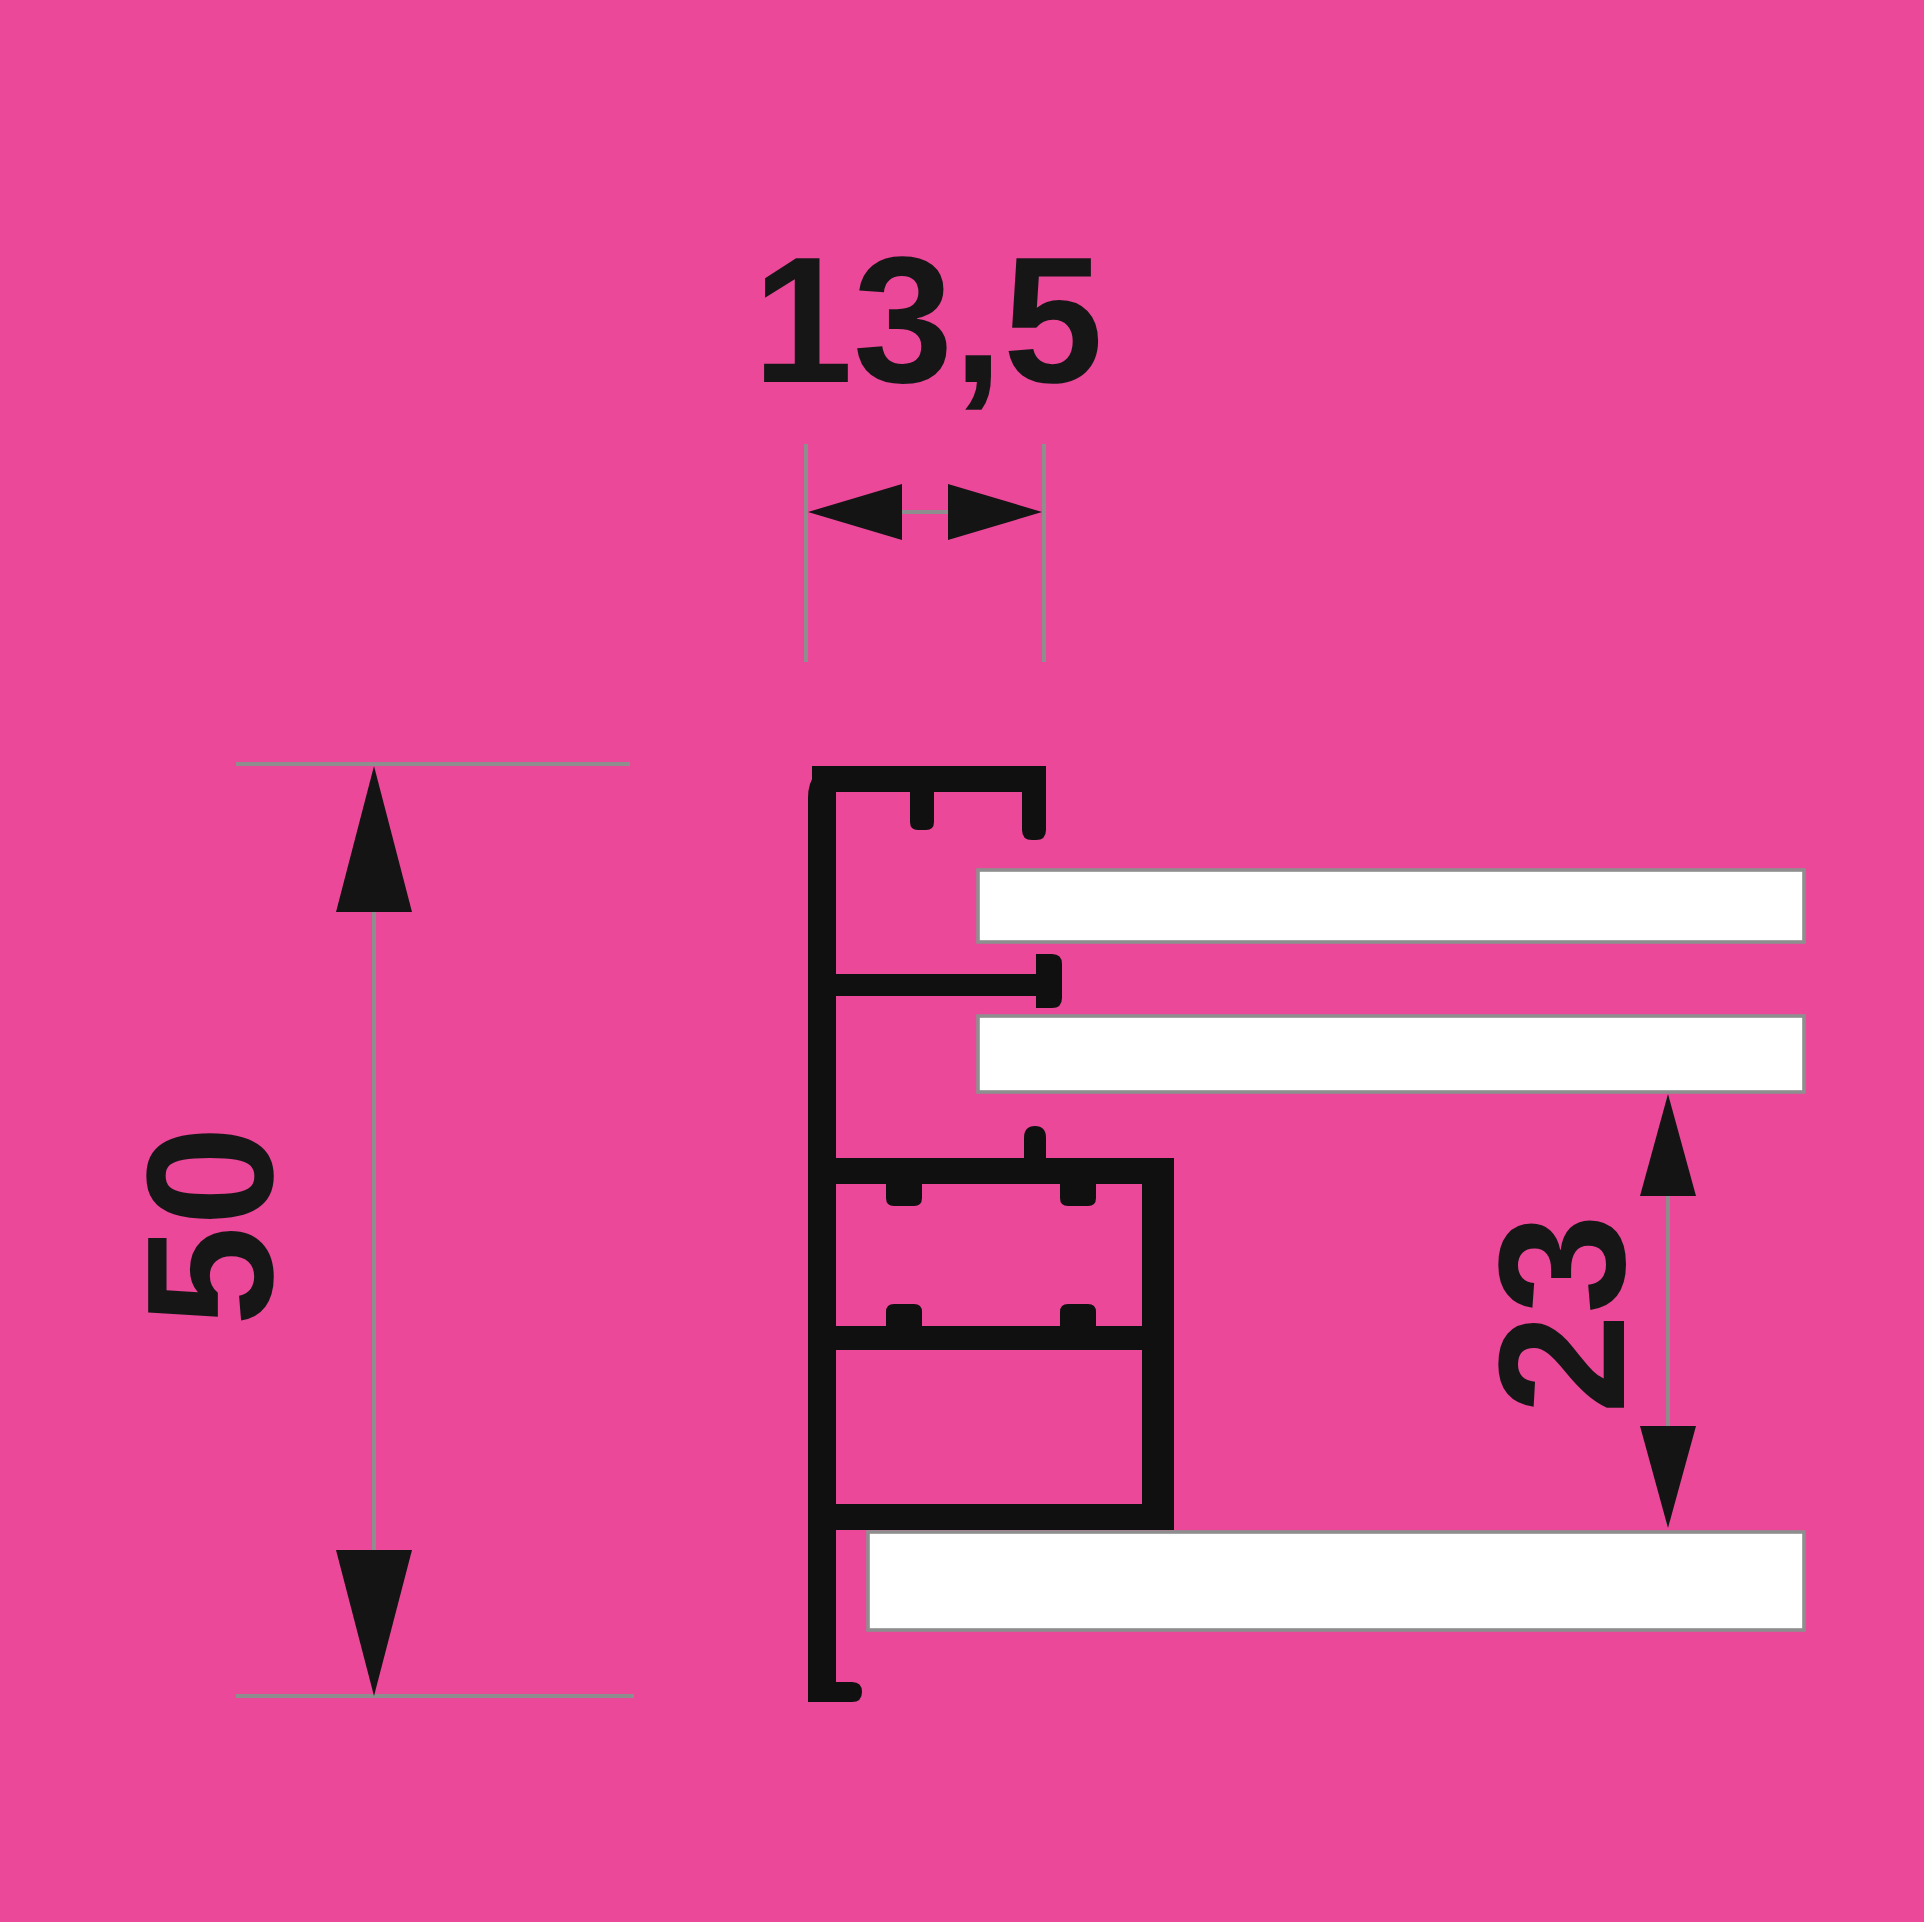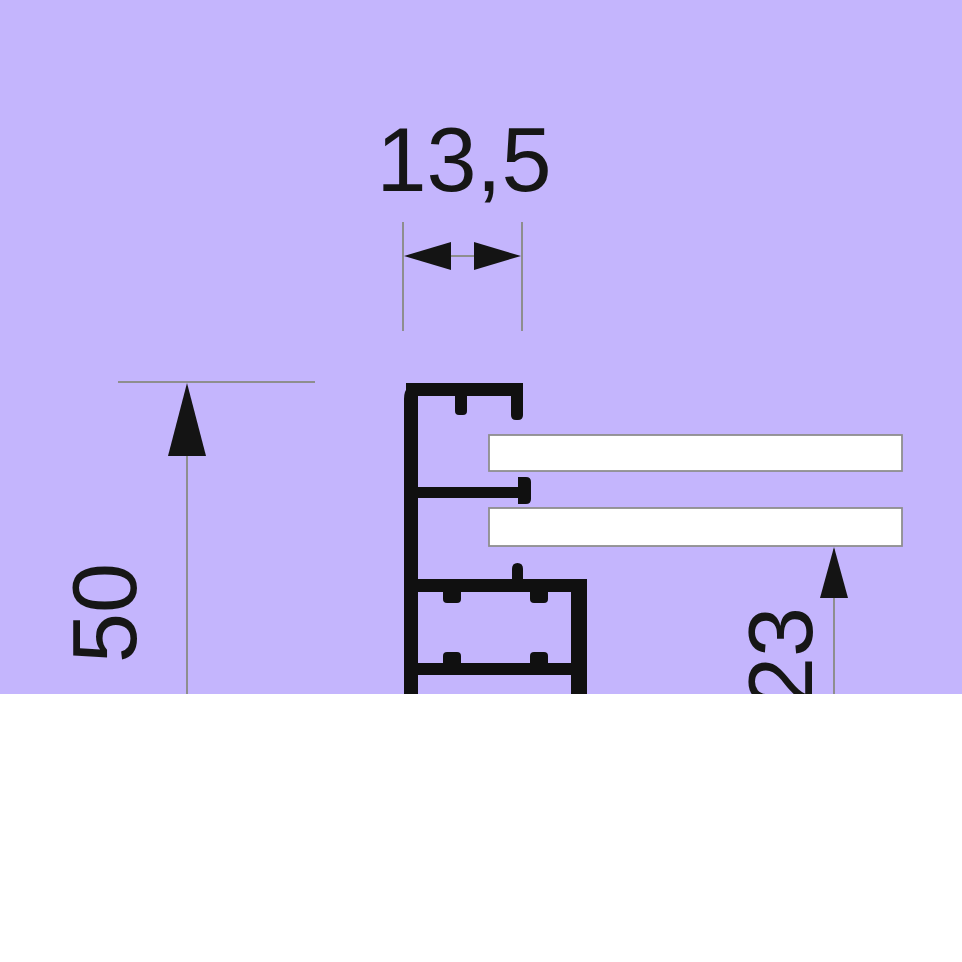--- a/index.html
+++ b/index.html
@@ -3,23 +3,24 @@
 <meta charset="utf-8">
 <style>
   html, body {
     margin: 0;
     padding: 0;
     background: #ffffff;
   }
   .canvas {
     position: relative;
     width: 962px;
-    height: 694px;
-    background: #c4b5fd;
+    height: 961px;
+    background: #ec4899;
     overflow: hidden;
+    font-weight: bold;
   }
   svg { display: block; }
   .panel {
     fill: #ffffff;
     stroke: #8e8e8e;
     stroke-width: 1.8;
   }
   .dim-line {
     stroke: #8e8e8e;
     stroke-width: 2;

